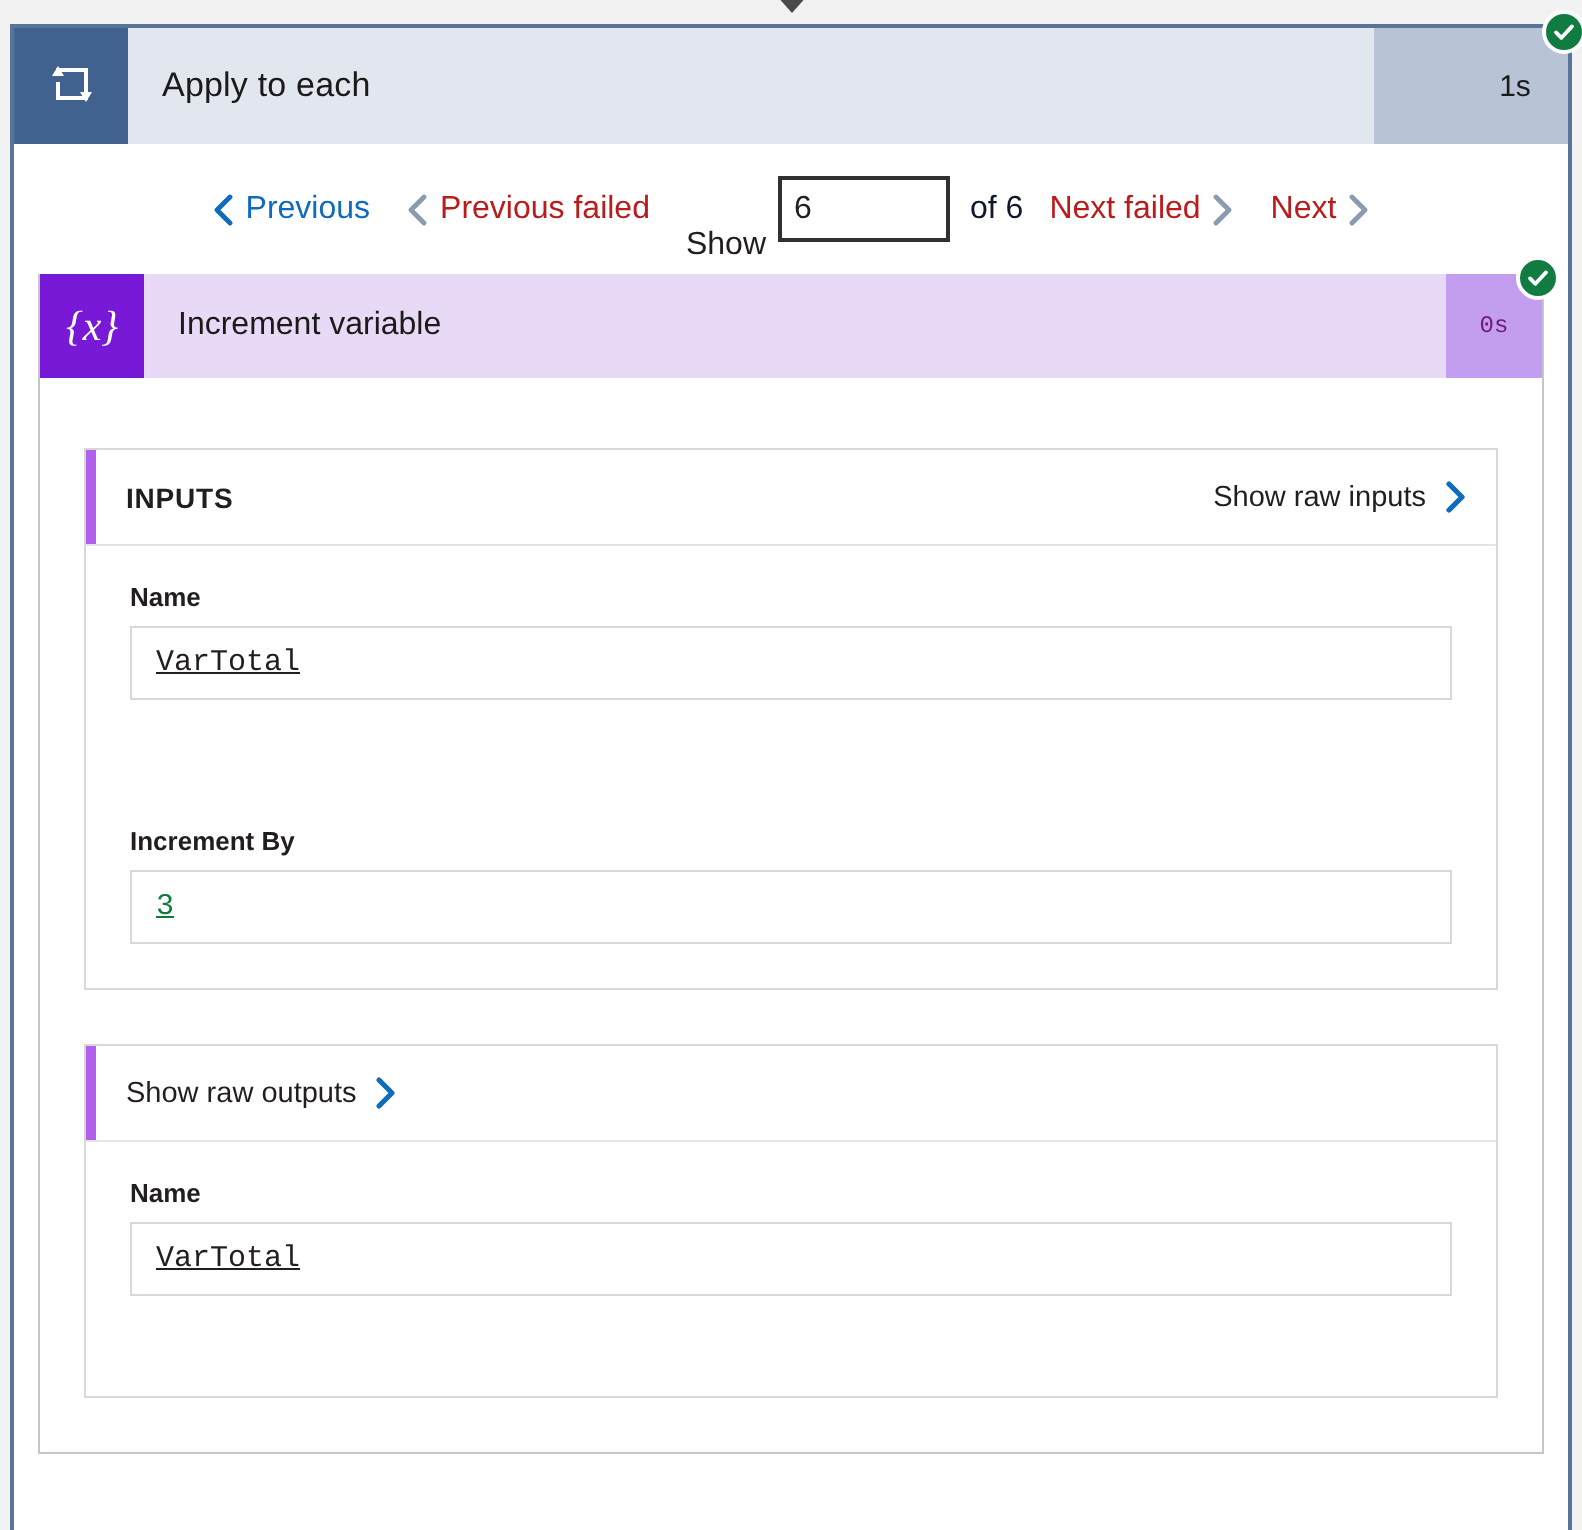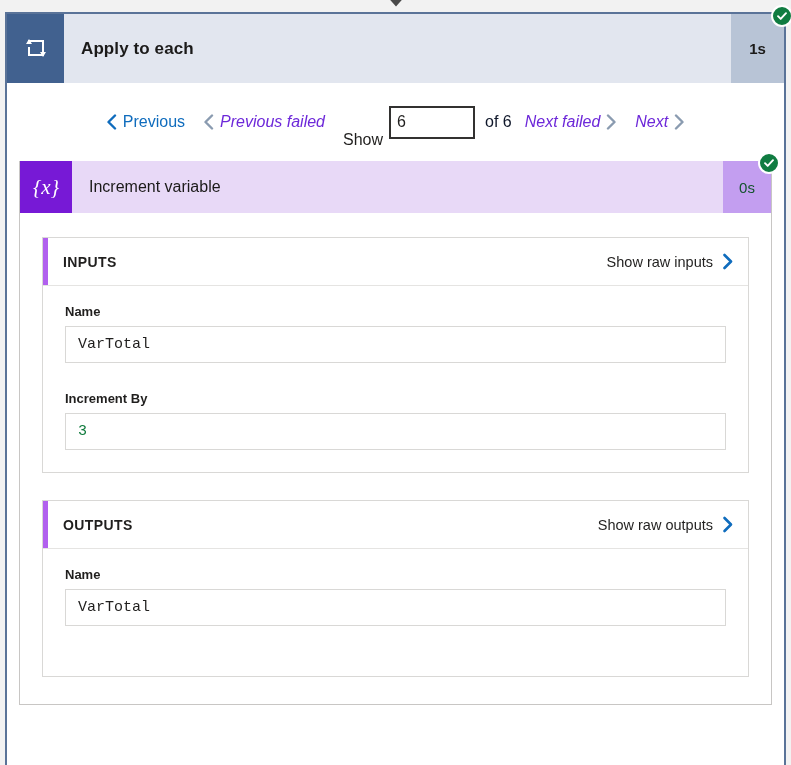--- a/index.html
+++ b/index.html
@@ -46,24 +46,23 @@
     height: 760px;
     border: 2px solid #5a7398;
     box-sizing: border-box;
     background: #ffffff;
   }
 
   
   .scope-header {
     display: flex;
     align-items: stretch;
-    height: 69px;
+    height: 58px;
     background: #e2e6ef;
     position: relative;
-    font-weight: bold;
   }
   .scope-icon {
     width: 57px;
     background: #41618f;
     display: flex;
     align-items: center;
     justify-content: center;
     flex: 0 0 57px;
   }
   .scope-icon svg { display: block; }
@@ -77,20 +76,21 @@
     letter-spacing: .1px;
   }
   .scope-duration {
     flex: 0 0 53px;
     background: #b8c4d6;
     display: flex;
     align-items: center;
     justify-content: center;
     font-size: 15px;
     color: #1b1a19;
+    padding-left: 44px;
   }
   .status-badge {
     position: absolute;
     width: 22px;
     height: 22px;
     border-radius: 50%;
     background: #107c41;
     border: 2px solid #ffffff;
     box-sizing: border-box;
     display: flex;
@@ -101,39 +101,39 @@
   .scope-header .status-badge {
     right: -9px;
     top: -9px;
   }
 
   
   .pager {
     display: flex;
     align-items: center;
     justify-content: center;
-    height: 78px;
+    height: 65px;
     background: #ffffff;
     gap: 0px;
     font-size: 16px;
   }
   .pager-btn {
     display: inline-flex;
     align-items: center;
     gap: 6px;
     padding: 0 9px;
     background: none;
     border: none;
     font-family: "Liberation Sans", sans-serif;
     font-size: 16px;
     cursor: pointer;
     white-space: nowrap;
   }
   .pager-btn.enabled { color: #0f6cbd; }
-  .pager-btn.disabled { color: #6d28d9; cursor: default; font-style: italic; }
+  .pager-btn.disabled { color: #b91c1c; cursor: default; }
   .chev { display: inline-block; line-height: 1; }
   .chev svg { display: block; }
   .pager-label {
     padding: 0 6px 0 9px;
     color: #201f1e;
     font-size: 16px;
     white-space: nowrap;
     margin-top: 36px;
   }
   .pager-input {
@@ -188,31 +188,32 @@
     padding-left: 17px;
     font-size: 16px;
     color: #1b1a19;
   }
   .action-duration {
     flex: 0 0 48px;
     background: #c39ef0;
     display: flex;
     align-items: center;
     justify-content: center;
-    font-size: 15px;
-    color: #14532d;
+    font-size: 12px;
+    color: #701a75;
+    font-family: Liberation Mono, monospace;
   }
   .action-header .status-badge {
     right: -9px;
     top: -9px;
     z-index: 3;
   }
 
   .action-body {
-    padding: 24px 22px 0 22px;
+    padding: 35px 22px 0 22px;
   }
 
   
   .io-section {
     border: 1px solid #d9d8d6;
     background: #ffffff;
     margin-bottom: 27px;
   }
   .io-header {
     display: flex;
@@ -249,39 +250,40 @@
     color: #201f1e;
     cursor: pointer;
     padding: 0;
     white-space: nowrap;
     text-align: center;
   }
   .io-fields {
     padding: 18px 22px 22px 22px;
   }
   .field { margin-bottom: 6px; }
-  .field:last-child { margin-bottom: 0; }
+  .field:last-child { margin-bottom: 0; margin-top: 35px; }
   .field-label {
     font-size: 13px;
     font-weight: bold;
     color: #201f1e;
     margin-bottom: 7px;
     display: block;
   }
   .field-box {
     border: 1px solid #d9d8d6;
     background: #ffffff;
     height: 37px;
     display: flex;
     align-items: center;
     padding: 0 12px;
     font-family: "Liberation Mono", monospace;
     font-size: 15px;
     color: #201f1e;
     box-sizing: border-box;
+    text-decoration: underline;
   }
   .field-box.numeric { color: #0e7a3c; }
   .field-gap { height: 22px; }
 </style>
 </head>
 <body>
 
 <div class="connector">
   <div class="arrow-wrap">
     <svg width="26" height="26" viewBox="0 0 26 26">
@@ -391,21 +393,20 @@
           <div class="field">
             <span class="field-label">Increment By</span>
             <div class="field-box numeric">3</div>
           </div>
         </div>
       </div>
 
       <div class="io-section">
         <div class="io-header">
           <span class="io-accent"></span>
-          <span class="io-title">OUTPUTS</span>
           <button class="io-raw">
             <span>Show raw outputs</span>
             <span class="chev">
               <svg width="12" height="17" viewBox="0 0 12 17">
                   <path d="M2.5 2 L9 8.5 L2.5 15" fill="none" stroke="#0f6cbd" stroke-width="2.6" stroke-linecap="round" stroke-linejoin="round"></path>
                 </svg>
             </span>
           </button>
         </div>
         <div class="io-fields">

